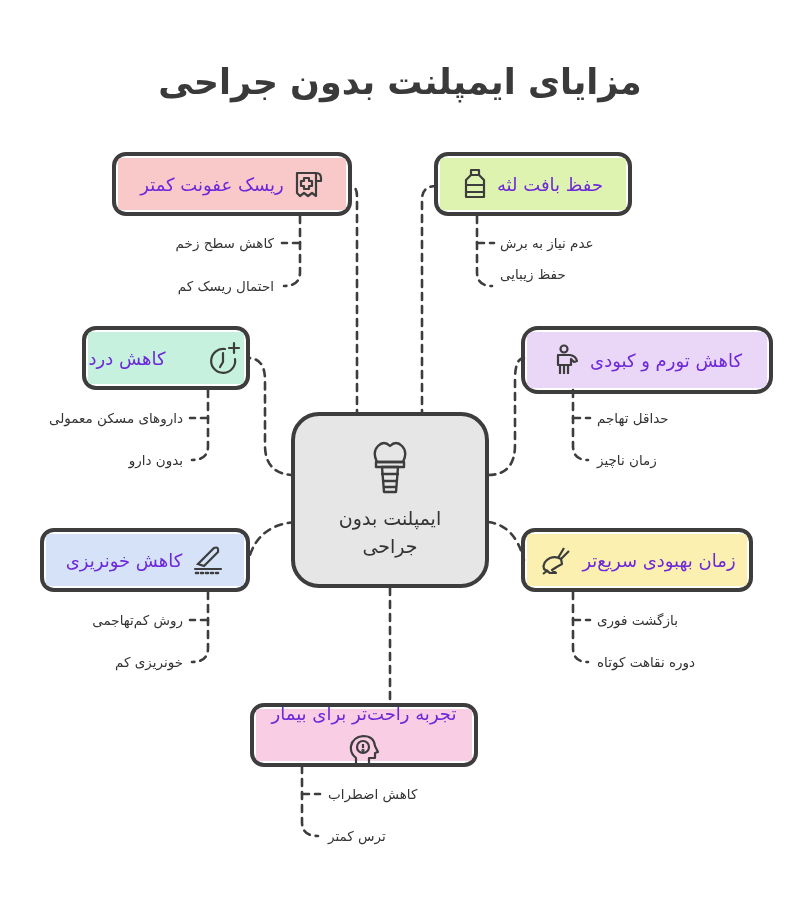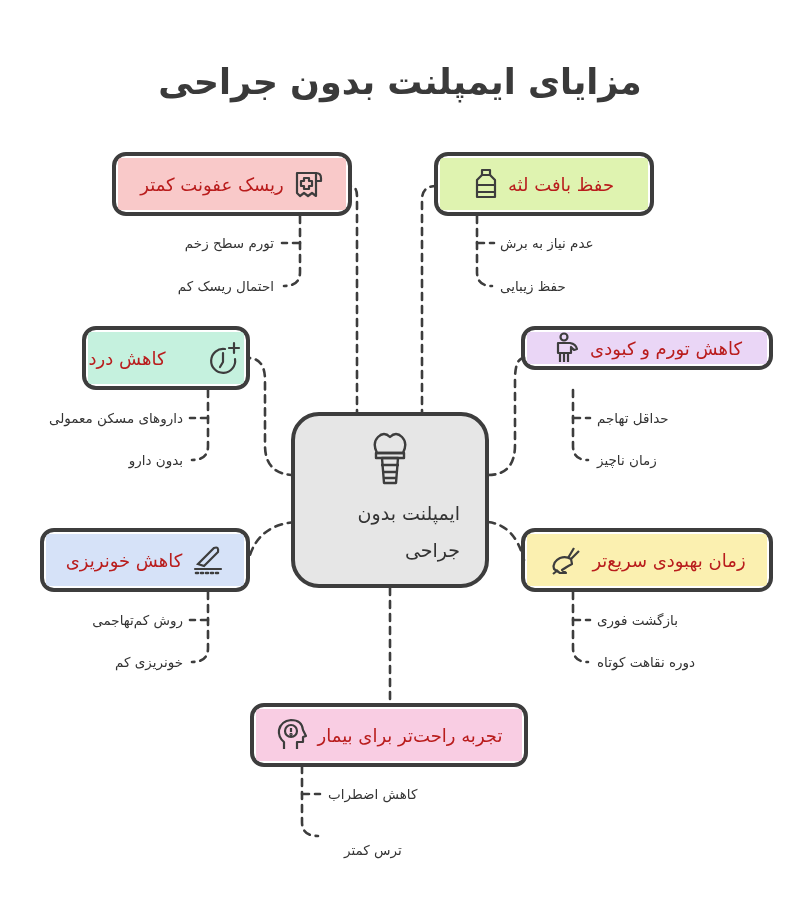--- a/index.html
+++ b/index.html
@@ -3,29 +3,29 @@
 <meta charset="utf-8">
 <style>
   html, body { margin:0; padding:0; background:#ffffff; }
   body { width:800px; height:904px; position:relative; overflow:hidden;
          font-family:"DejaVu Sans", sans-serif; color:#333; }
   .title { position:absolute; left:0; width:800px; top:62px; text-align:center;
            font-size:35px; font-weight:bold; color:#3a3a3a; direction:rtl; }
   svg.wires { position:absolute; left:0; top:0; }
   .node { position:absolute; box-sizing:border-box; border:4px solid #3d3d3d;
           border-radius:14px; display:flex; align-items:center; justify-content:center;
-          direction:rtl; font-size:18px; color:#b91c1c; gap:10px; overflow:hidden; }
+          direction:rtl; font-size:18px; color:#6d28d9; gap:10px; overflow:hidden; }
   .node .fill { position:absolute; inset:2px; z-index:0; }
   .node > span, .node > .ic { position:relative; z-index:1; }
   .ic svg { display:block; }
   .center { position:absolute; left:291px; top:412px; width:198px; height:176px;
             box-sizing:border-box; border:4px solid #3d3d3d; border-radius:28px;
             background:#e6e6e6; display:flex; flex-direction:column;
             align-items:center; justify-content:center; direction:rtl; overflow:hidden; }
-  .center .lbl { font-size:19px; line-height:37px; color:#333;
+  .center .lbl { font-size:19px; text-align:center; line-height:28px; color:#333;
                  width:140px; margin-top:8px; position:relative; z-index:1; }
   .sub { position:absolute; font-size:13.5px; color:#333; direction:rtl; white-space:nowrap; }
 </style>
 </head>
 <body>
 
 <div class="title">مزایای ایمپلنت بدون جراحی</div>
 
 <svg class="wires" width="800" height="904">
   <g fill="none" stroke="#3d3d3d" stroke-width="2.6" stroke-dasharray="7 6" stroke-linecap="round">
@@ -72,21 +72,21 @@
   <span class="ic">
     <svg width="30" height="30" viewBox="0 0 30 30" fill="none" stroke="#3d3d3d" stroke-width="2.2" stroke-linejoin="round">
       <path d="M3 4 H22 V27 L18 24 L14 27 L10 24 L6 27 L3 24 Z"></path>
       <path d="M22 4 Q27 4 27 9 V12 H22"></path>
       <path d="M10 9 H15 V12 H18 V17 H15 V20 H10 V17 H7 V12 H10 Z"></path>
     </svg>
   </span>
   <span>ریسک عفونت کمتر</span>
 </div>
 
-<div class="node" style="left:434px;top:152px;width:220px;height:64px;">
+<div class="node" style="left:434px;top:152px;width:198px;height:64px;">
   <div class="fill" style="background:#dff3b0;"></div>
   <span>حفظ بافت لثه</span>
   <span class="ic">
     <svg width="24" height="32" viewBox="0 0 24 32" fill="none" stroke="#3d3d3d" stroke-width="2.2" stroke-linejoin="round">
       <path d="M8 2 H16 V7 H8 Z"></path>
       <path d="M8 7 L3 12 V29 H21 V12 L16 7"></path>
       <path d="M3 17 H21 M3 24 H21"></path>
     </svg>
   </span>
 </div>
@@ -96,21 +96,21 @@
   <span class="ic">
     <svg width="34" height="34" viewBox="0 0 34 34" fill="none" stroke="#3d3d3d" stroke-width="2.2" stroke-linecap="round">
       <path d="M26 18 A12 12 0 1 1 16 8"></path>
       <path d="M14 12 L14 21 L11 26"></path>
       <path d="M25 2 V12 M20 7 H30"></path>
     </svg>
   </span>
   <span>کاهش درد</span>
 </div>
 
-<div class="node" style="left:521px;top:326px;width:252px;height:44px;">
+<div class="node" style="left:521px;top:326px;width:252px;height:68px;border-radius:17px;">
   <div class="fill" style="background:#ead6f6;"></div>
   <span>کاهش تورم و کبودی</span>
   <span class="ic">
     <svg width="28" height="32" viewBox="0 0 28 32" fill="none" stroke="#3d3d3d" stroke-width="2.2" stroke-linejoin="round">
       <circle cx="12" cy="5" r="3.5"></circle>
       <path d="M6 11 H18 Q24 12 25 17 L22 18 L19 15 V21 H6 Z"></path>
       <path d="M8 21 V30 M12 21 V30 M16 21 V30"></path>
     </svg>
   </span>
 </div>
@@ -120,57 +120,57 @@
   <span class="ic">
     <svg width="32" height="32" viewBox="0 0 32 32" fill="none" stroke="#3d3d3d" stroke-width="2.2" stroke-linecap="round">
       <path d="M6 20 L22 4 Q27 2 26 8 L12 22 Z"></path>
       <path d="M3 25 H29"></path>
       <path d="M4 29 H6 M9 29 H11 M14 29 H16 M19 29 H21 M24 29 H26" stroke-width="2.6"></path>
     </svg>
   </span>
   <span>کاهش خونریزی</span>
 </div>
 
-<div class="node" style="left:521px;top:528px;width:252px;height:64px;">
+<div class="node" style="left:521px;top:528px;width:232px;height:64px;">
   <div class="fill" style="background:#fbf0b0;"></div>
   <span>زمان بهبودی سریع‌تر</span>
   <span class="ic">
     <svg width="34" height="32" viewBox="0 0 34 32" fill="none" stroke="#3d3d3d" stroke-width="2.2" stroke-linejoin="round">
       <path d="M26 4 L20 14 M31 7 L23 15"></path>
       <path d="M23 15 Q18 12 12 14 Q4 18 6 25 L12 29 L18 29 L14 26 Q20 22 24 20 Z"></path>
       <path d="M10 26 L5 30"></path>
     </svg>
   </span>
 </div>
 
-<div class="node" style="left:250px;top:703px;width:278px;height:64px;">
+<div class="node" style="left:250px;top:703px;width:228px;height:64px;flex-direction:column;">
   <div class="fill" style="background:#f9cde3;"></div>
   <span>تجربه راحت‌تر برای بیمار</span>
   <span class="ic">
     <svg width="32" height="34" viewBox="0 0 32 34" fill="none" stroke="#3d3d3d" stroke-width="2.2" stroke-linejoin="round">
       <path d="M8 31 V24 Q2 19 3 12 Q5 3 15 2 Q26 2 27 12 L30 18 L27 19 V24 H21 V31"></path>
       <circle cx="15" cy="13" r="6"></circle>
       <path d="M15 10 V14"></path>
         <circle cx="15" cy="16.5" r="0.6" fill="#3d3d3d"></circle>
     </svg>
   </span>
 </div>
 
-<div class="sub" style="right:526px;top:235px;">تورم سطح زخم</div>
+<div class="sub" style="right:526px;top:235px;">کاهش سطح زخم</div>
 <div class="sub" style="right:526px;top:278px;">احتمال ریسک کم</div>
 
 <div class="sub" style="left:500px;top:235px;">عدم نیاز به برش</div>
-<div class="sub" style="left:500px;top:278px;">حفظ زیبایی</div>
+<div class="sub" style="left:500px;top:266px;">حفظ زیبایی</div>
 
 <div class="sub" style="right:617px;top:410px;">داروهای مسکن معمولی</div>
 <div class="sub" style="right:617px;top:452px;margin-left:32px;">بدون دارو</div>
 
 <div class="sub" style="left:597px;top:410px;">حداقل تهاجم</div>
 <div class="sub" style="left:597px;top:452px;">زمان ناچیز</div>
 
 <div class="sub" style="right:617px;top:612px;text-align:center;">روش کم‌تهاجمی</div>
 <div class="sub" style="right:617px;top:654px;">خونریزی کم</div>
 
 <div class="sub" style="left:597px;top:612px;">بازگشت فوری</div>
 <div class="sub" style="left:597px;top:654px;">دوره نقاهت کوتاه</div>
 
 <div class="sub" style="left:328px;top:786px;">کاهش اضطراب</div>
-<div class="sub" style="left:344px;top:828px;margin-top:14px;">ترس کمتر</div>
+<div class="sub" style="left:328px;top:828px;">ترس کمتر</div>
 
 </body></html>

